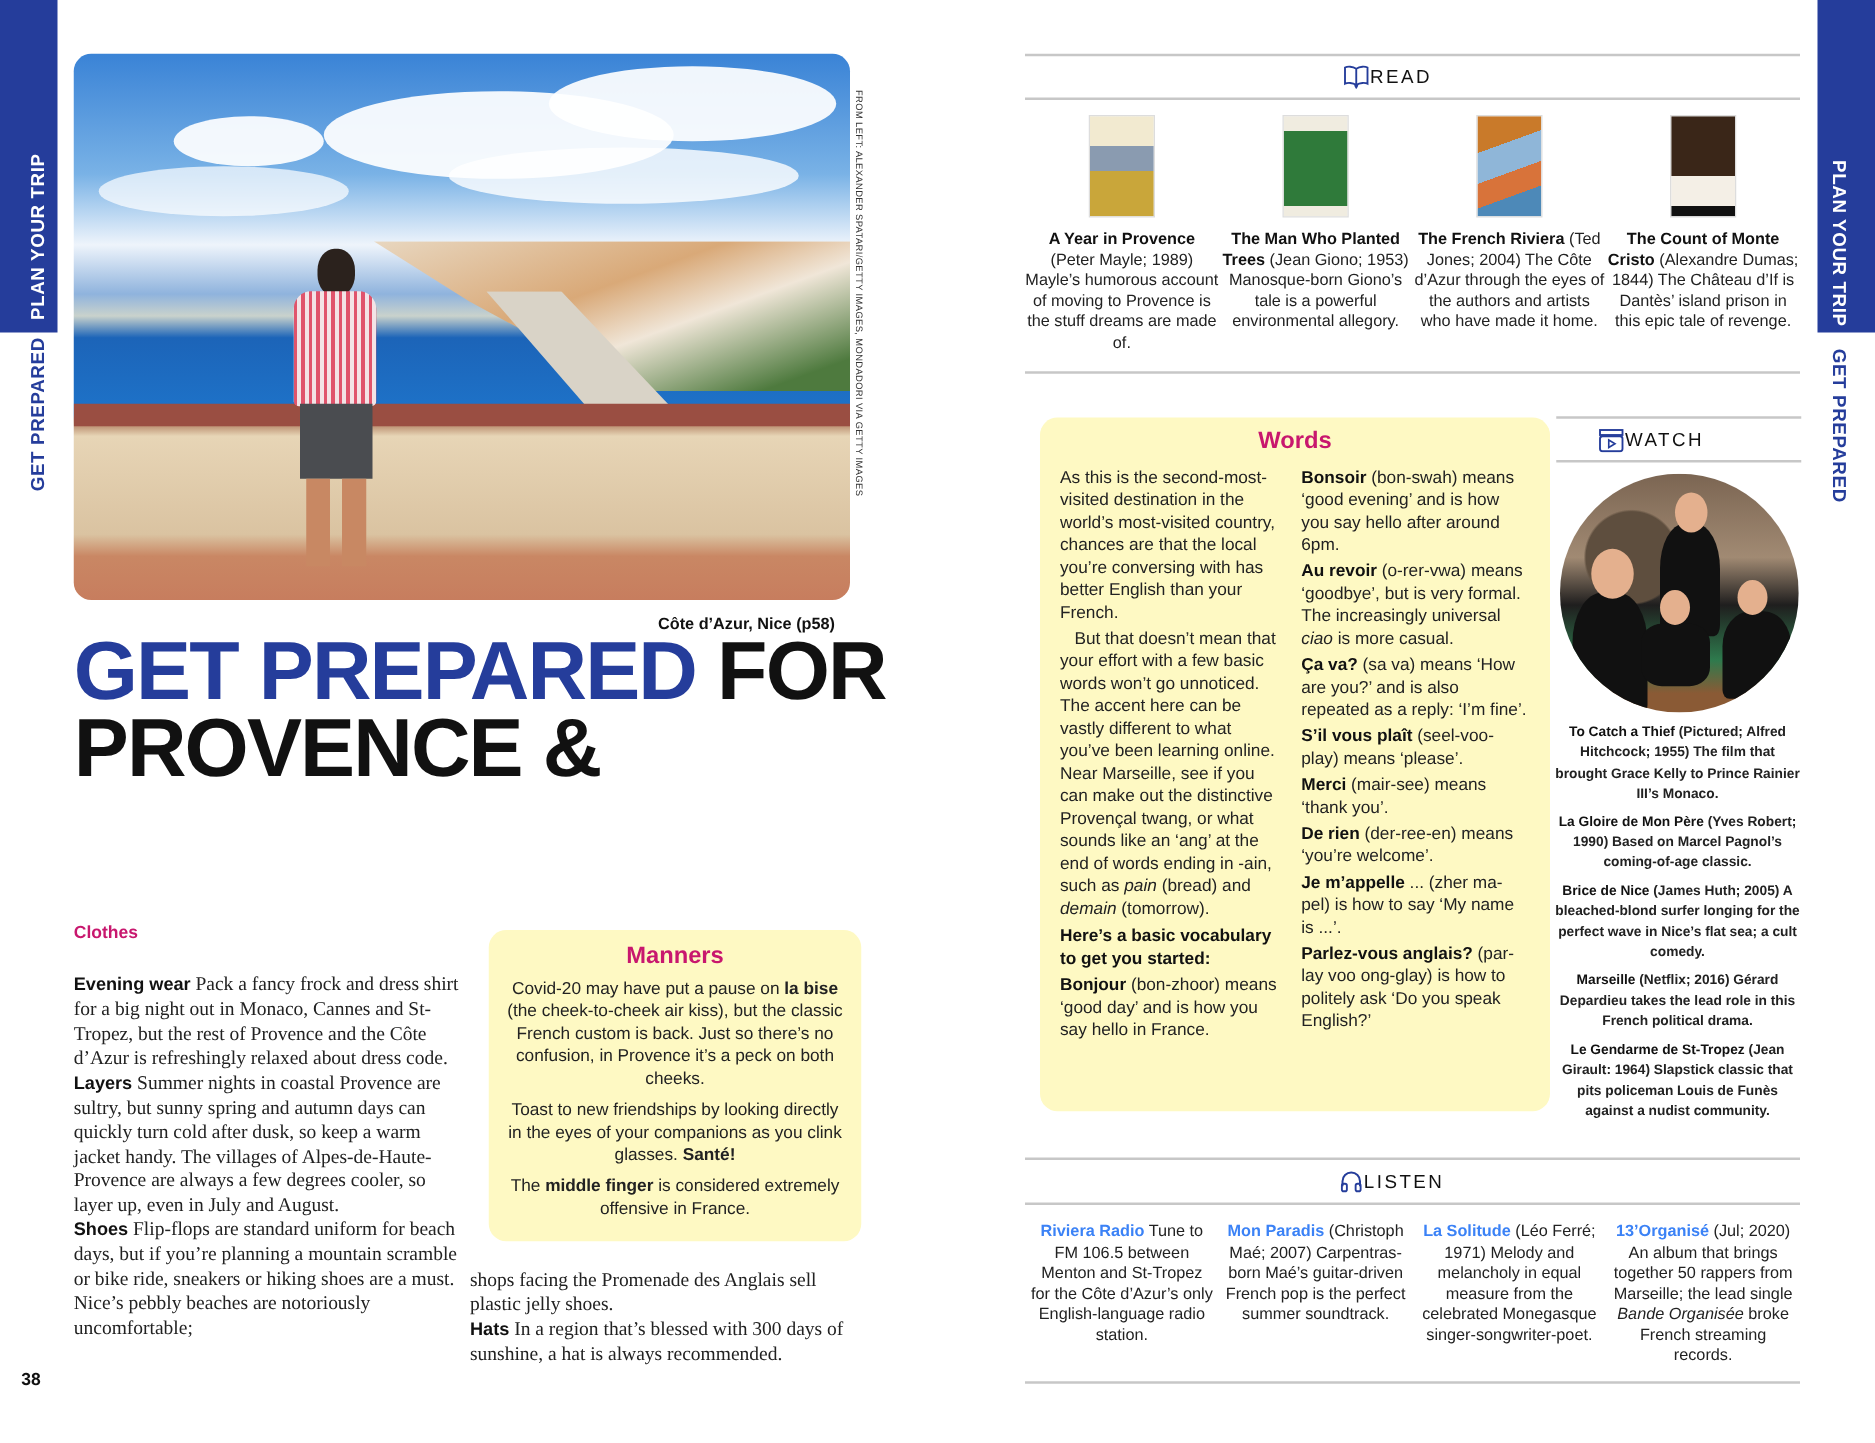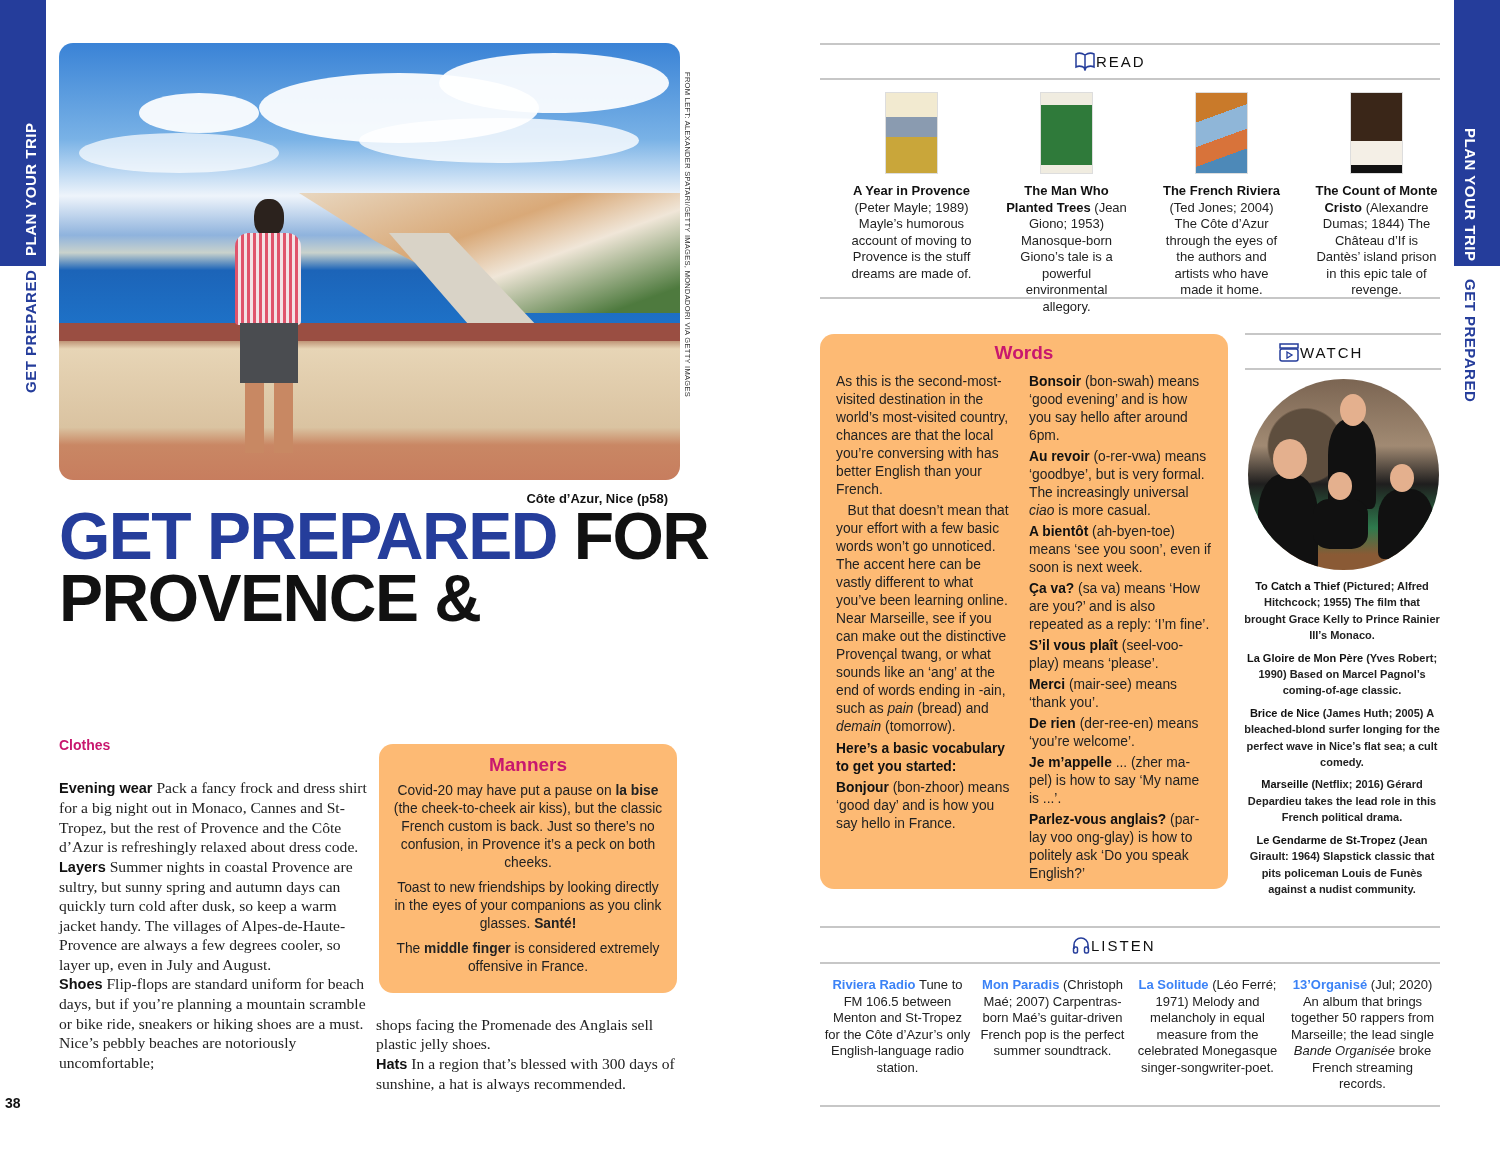--- a/index.html
+++ b/index.html
@@ -32,34 +32,34 @@
   .headline .blue { color: #253d9b; }
 
   .section-title { font-weight: bold; color: #c8176e; font-size: 14px; }
 
   .clothes-title { position: absolute; left: 59px; top: 737px; }
   .serif-col { position: absolute; font-family: "Liberation Serif", serif; font-size: 15.6px; line-height: 19.4px; color: #222; }
   .serif-col b { font-family: "Liberation Sans", sans-serif; font-weight: bold; color: #111; font-size: 14.5px; }
   .col1 { left: 59px; top: 778px; width: 310px; }
   .col2 { left: 376px; top: 1015px; width: 300px; }
 
-  .box { position: absolute; background: #fdba74; border-radius: 14px; }
+  .box { position: absolute; background: #fef9c3; border-radius: 14px; margin-left: 12px; }
   .manners { left: 379px; top: 744px; width: 298px; height: 249px; padding: 12px 14px; text-align: center; font-size: 13.8px; line-height: 18px; color: #222; }
   .manners .section-title { display: block; margin-bottom: 8px; font-size: 19px; }
   .manners p { margin-bottom: 7px; }
 
   .pagenum { position: absolute; font-weight: bold; font-size: 14px; }
 
   .rule { position: absolute; height: 2px; background: #c7c7c7; }
 
   .band-head { position: absolute; display: flex; align-items: center; font-weight: normal; letter-spacing: 2px; font-size: 15px; }
   .icon svg { display: block; }
 
   .books { position: absolute; left: 820px; top: 92px; width: 620px; display: flex; }
-  .book { width: 155px; text-align: center; font-size: 13px; line-height: 16.5px; color: #222; margin-left: 28px; }
+  .book { width: 155px; text-align: center; font-size: 13px; line-height: 16.5px; color: #222; }
   .cover { width: 53px; height: 82px; margin: 0 auto 9px; border: 1px solid #ddd; }
   .book b { color: #111; }
 
   .words { left: 820px; top: 334px; width: 408px; height: 555px; padding: 10px 16px; font-size: 13.8px; line-height: 18px; color: #222; }
   .words .section-title { display: block; text-align: center; margin-bottom: 11px; font-size: 19px; }
   .words-cols { display: flex; gap: 18px; }
   .wcol1 { width: 176px; }
   .wcol2 { width: 184px; }
   .words p { margin-bottom: 3px; }
   .words b { color: #111; }
@@ -118,21 +118,21 @@
   <p><span>Covid-20 may have put a pause on </span><b>la bise</b><span> (the cheek-to-cheek air kiss), but the classic French custom is back. Just so there’s no confusion, in Provence it’s a peck on both cheeks.</span></p>
   <p><span>Toast to new friendships by looking directly in the eyes of your companions as you clink glasses. </span><b>Santé!</b></p>
   <p><span>The </span><b>middle finger</b><span> is considered extremely offensive in France.</span></p>
 </div>
 
 <div class="serif-col col2">
   <div>shops facing the Promenade des Anglais sell plastic jelly shoes.</div>
   <div><b>Hats</b><span> In a region that’s blessed with 300 days of sunshine, a hat is always recommended.</span></div>
 </div>
 
-<div class="pagenum" style="left:5px; top:1095px;">38</div>
+<div class="pagenum" style="left:17px; top:1095px;">38</div>
 
 <div class="tab-bar tab-right"></div>
 <div class="vtext vtext-right" style="left:1479px; top:128px; color:#fff;">PLAN YOUR TRIP</div>
 <div class="vtext vtext-right" style="left:1479px; top:279px; color:#253d9b;">GET PREPARED</div>
 
 <div class="rule" style="left:820px; top:43px; width:620px;"></div>
 <div class="band-head" style="left:1074px; top:51px;">
   <span class="icon">
     <svg width="22" height="20" viewBox="0 0 22 20">
         <path d="M11 4 C8 2 4 2 2 3 V16 C4 15 8 15 11 17 C14 15 18 15 20 16 V3 C18 2 14 2 11 4 Z M11 4 V17 M10 17 L11 19 L12 17" fill="none" stroke="#253d9b" stroke-width="1.5"></path>
@@ -167,21 +167,20 @@
   <div class="words-cols">
     <div class="wcol1">
       <p>As this is the second-most-visited destination in the world’s most-visited country, chances are that the local you’re conversing with has better English than your French.</p>
       <p style="white-space:pre-wrap"><span>   But that doesn’t mean that your effort with a few basic words won’t go unnoticed. The accent here can be vastly different to what you’ve been learning online. Near Marseille, see if you can make out the distinctive Provençal twang, or what sounds like an ‘ang’ at the end of words ending in -ain, such as </span><i>pain</i><span> (bread) and </span><i>demain</i><span> (tomorrow).</span></p>
       <p style="margin-top:4px"><b>Here’s a basic vocabulary to get you started:</b></p>
       <p><b>Bonjour</b><span> (bon-zhoor) means ‘good day’ and is how you say hello in France.</span></p>
     </div>
     <div class="wcol2">
       <p><b>Bonsoir</b><span> (bon-swah) means ‘good evening’ and is how you say hello after around 6pm.</span></p>
       <p><b>Au revoir</b><span> (o-rer-vwa) means ‘goodbye’, but is very formal. The increasingly universal </span><i>ciao</i><span> is more casual.</span></p>
-      <p><b>A bientôt</b><span> (ah-byen-toe) means ‘see you soon’, even if soon is next week.</span></p>
       <p><b>Ça va?</b><span> (sa va) means ‘How are you?’ and is also repeated as a reply: ‘I’m fine’.</span></p>
       <p><b>S’il vous plaît</b><span> (seel-voo-play) means ‘please’.</span></p>
       <p><b>Merci</b><span> (mair-see) means ‘thank you’.</span></p>
       <p><b>De rien</b><span> (der-ree-en) means ‘you’re welcome’.</span></p>
       <p><b>Je m’appelle</b><span> ... (zher ma-pel) is how to say ‘My name is ...’.</span></p>
       <p><b>Parlez-vous anglais?</b><span> (par-lay voo ong-glay) is how to politely ask ‘Do you speak English?’</span></p>
     </div>
   </div>
 </div>
 

